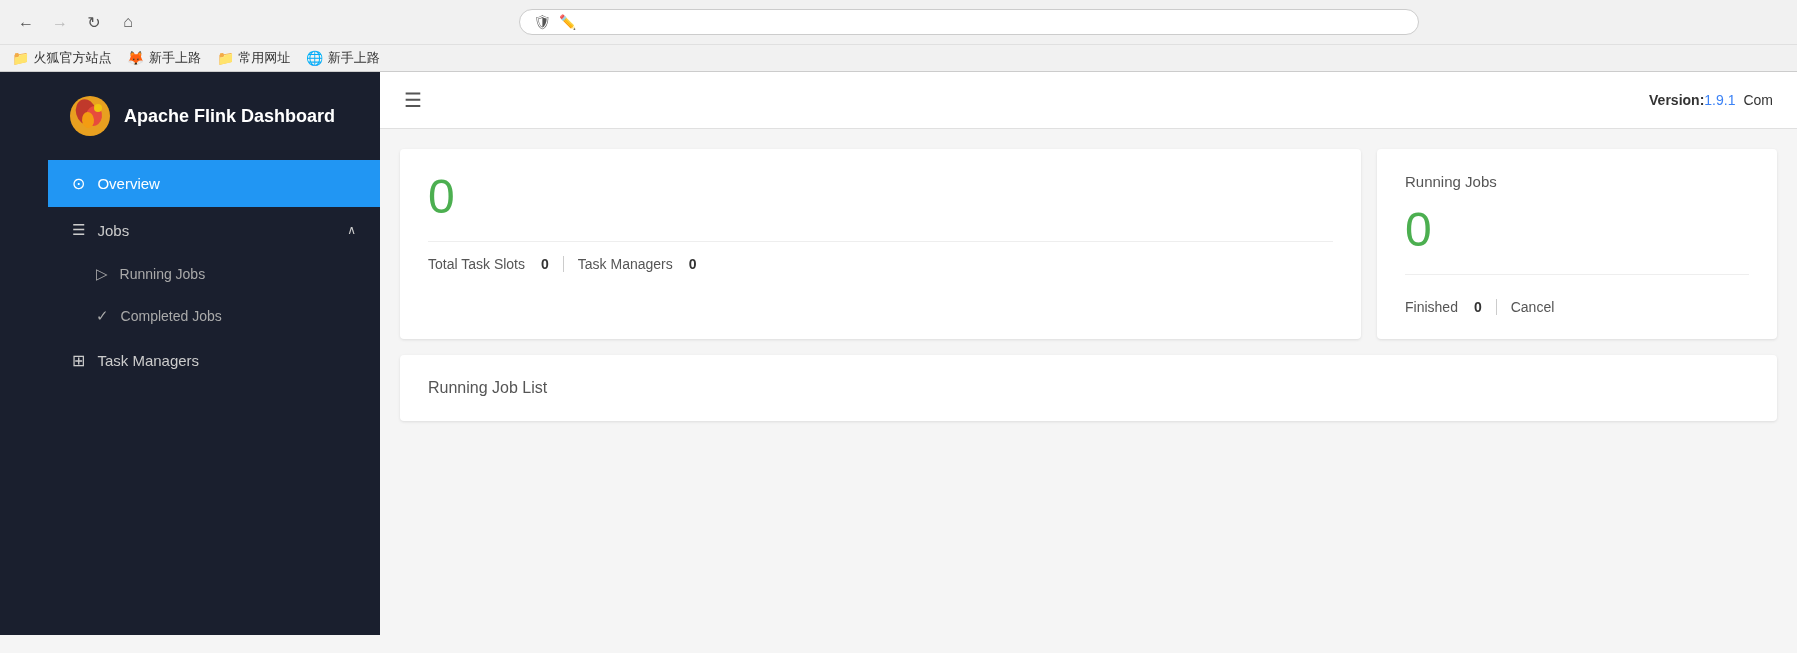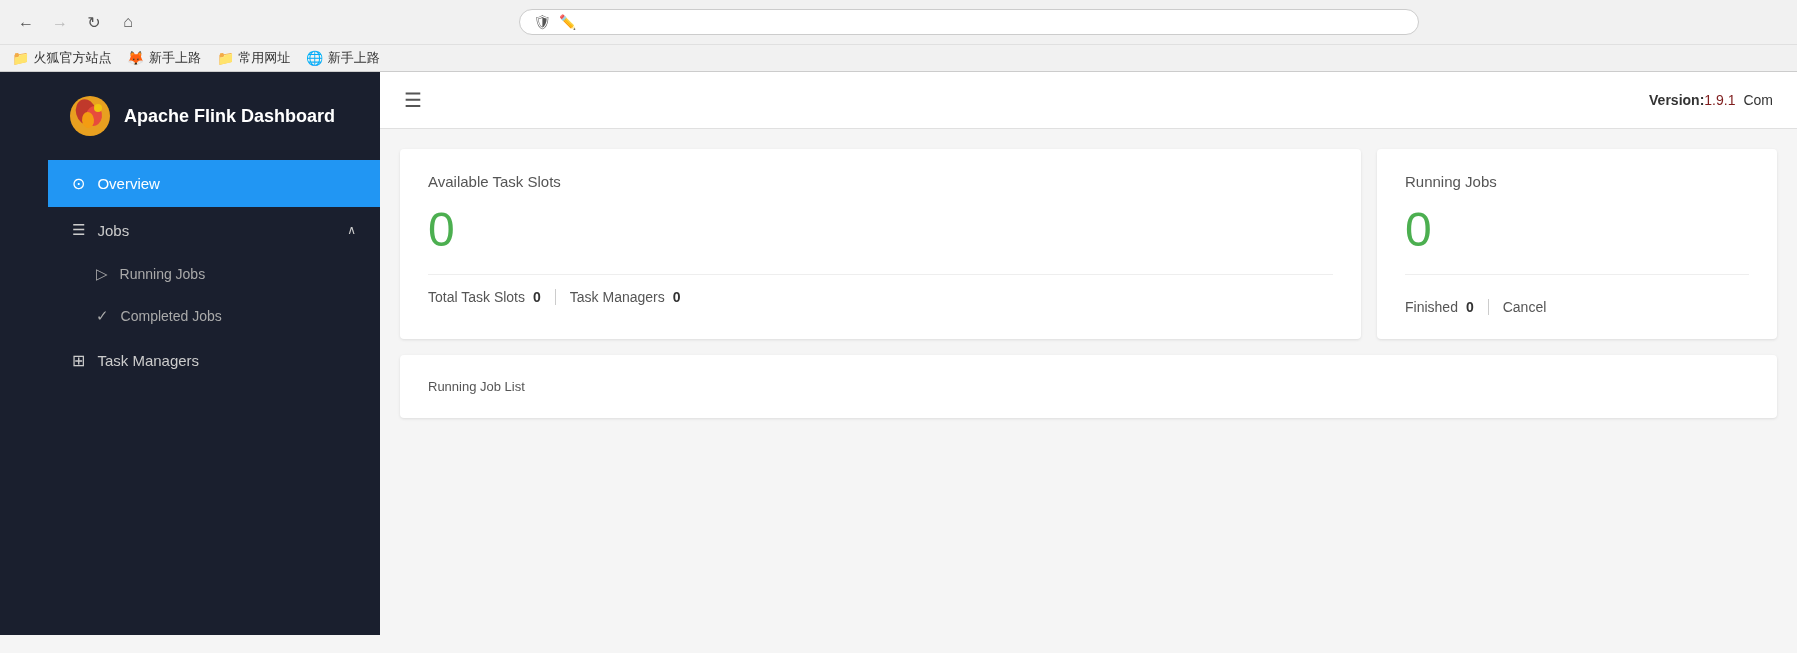--- a/index.html
+++ b/index.html
@@ -88,41 +88,41 @@
     .stats-card {
       background: white; border-radius: 4px; padding: 24px 28px; flex: 1;
       box-shadow: 0 1px 3px rgba(0,0,0,0.1);
     }
     .stats-card .card-title { font-size: 15px; color: #555; margin-bottom: 16px; }
     .stats-card .big-number { font-size: 48px; font-weight: 300; color: #4caf50; line-height: 1; margin-bottom: 20px; }
     .stats-card .card-footer {
       display: flex; align-items: center; gap: 0; font-size: 14px; color: #555;
       border-top: 1px solid #eee; padding-top: 14px; flex-wrap: wrap;
     }
-    .card-footer-item { display: flex; align-items: center; gap: 8px; }
+    .card-footer-item { display: flex; align-items: center; gap: 16px; }
     .card-footer-item .footer-label { color: #555; }
     .card-footer-item .footer-value { font-weight: bold; color: #333; }
     .footer-divider { width: 1px; height: 16px; background: #ccc; margin: 0 14px; }
 
     .right-stats-card {
       background: white; border-radius: 4px; padding: 24px 28px; width: 400px; min-width: 400px;
       box-shadow: 0 1px 3px rgba(0,0,0,0.1);
     }
     .right-stats-card .card-title { font-size: 15px; color: #555; margin-bottom: 16px; }
     .right-stats-card .big-number { font-size: 48px; font-weight: 300; color: #4caf50; line-height: 1; margin-bottom: 20px; }
     .right-stats-card .card-footer {
       display: flex; align-items: center; font-size: 14px; color: #555;
       border-top: 1px solid #eee; padding-top: 24px;
     }
 
     .running-job-list-card {
       background: white; border-radius: 4px; padding: 24px 28px;
       box-shadow: 0 1px 3px rgba(0,0,0,0.1);
     }
-    .running-job-list-card .section-title { font-size: 13px; color: #555; }
+    .running-job-list-card .section-title { font-size: 16px; color: #555; }
   </style>
 </head>
 <body>
 
 <div class="browser-chrome">
   <div class="browser-toolbar">
     <div class="nav-buttons">
       <button class="nav-btn">←</button>
       <button class="nav-btn disabled">→</button>
       <button class="nav-btn">↻</button>
@@ -195,30 +195,29 @@
       </div>
     </nav>
   </div>
 
   <div class="main-content">
 
     <div class="top-bar">
       <span class="hamburger">☰</span>
       <div style="display:flex;gap:0;align-items:center;">
         <span style="font-weight:bold;font-size:14px;color:#333;">Version:</span>
-        <span style="font-size:14px;color:#7f1d1d;">1.9.1</span>
+        <span style="font-size:14px;color:#3b82f6;">1.9.1</span>
         <span style="font-size:14px;color:#333;margin-left:8px;">Com</span>
       </div>
     </div>
 
     <div class="content-area">
       <div class="stats-row">
 
         <div class="stats-card">
-          <div class="card-title">Available Task Slots</div>
           <div class="big-number">0</div>
           <div class="card-footer">
             <div class="card-footer-item">
               <span class="footer-label">Total Task Slots</span>
               <span class="footer-value">0</span>
             </div>
             <div class="footer-divider"></div>
             <div class="card-footer-item">
               <span class="footer-label">Task Managers</span>
               <span class="footer-value">0</span>

